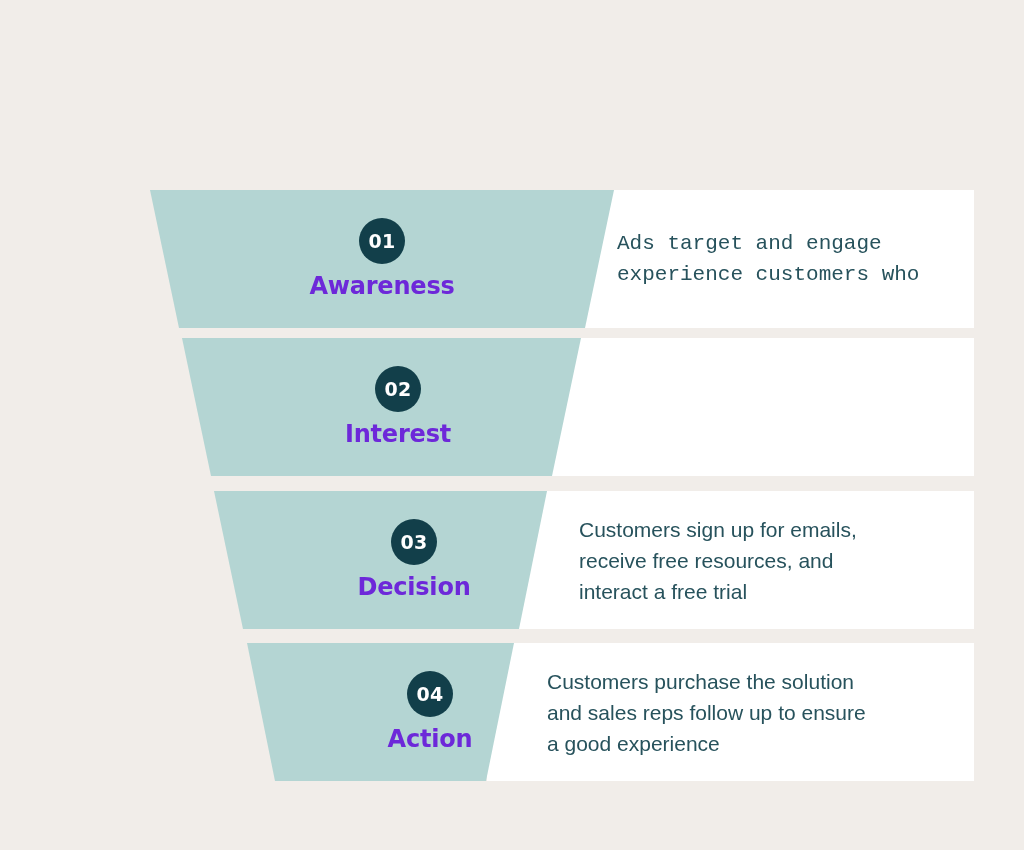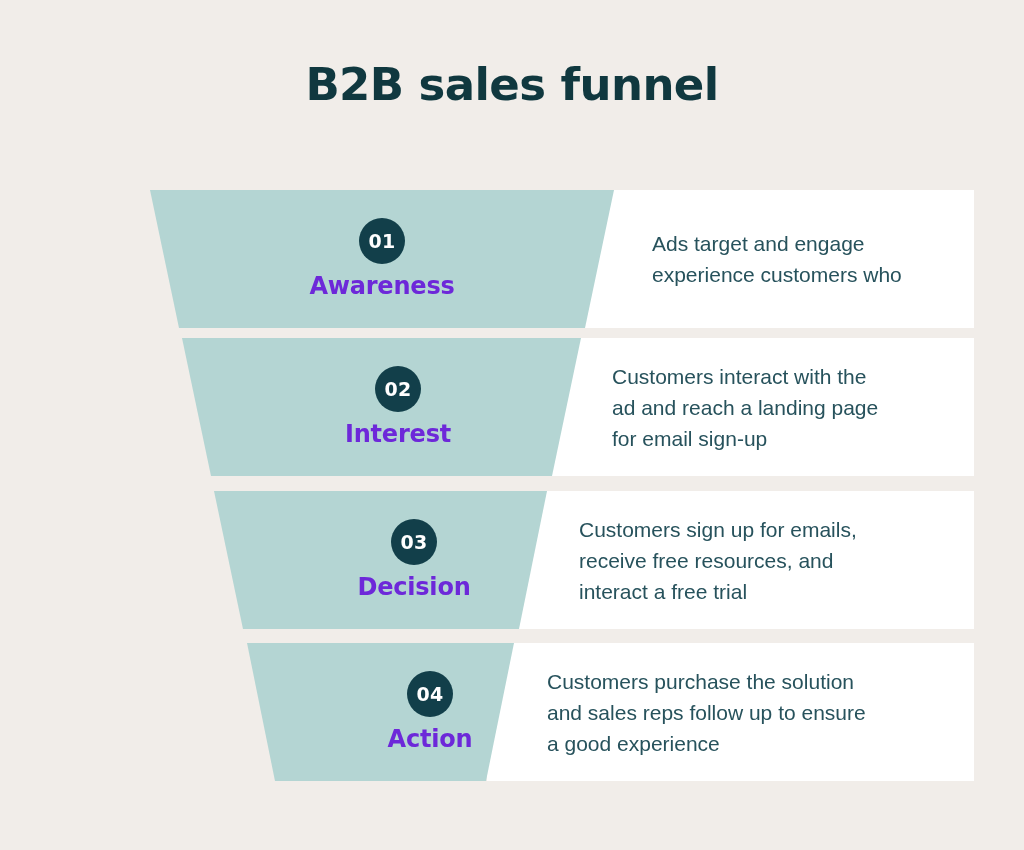--- a/index.html
+++ b/index.html
@@ -131,31 +131,30 @@
   #row-0 .row-panel { left: 540px; width: 390px; }
   #row-1 .row-panel { left: 508px; width: 422px; }
   #row-2 .row-panel { left: 475px; width: 455px; }
   #row-3 .row-panel { left: 443px; width: 487px; }
 
   #row-0 .stage-block { left: 106px; width: 464px; }
   #row-1 .stage-block { left: 138px; width: 432px; }
   #row-2 .stage-block { left: 170px; width: 400px; }
   #row-3 .stage-block { left: 203px; width: 366px; }
 
-  #row-0 .stage-desc { left: 608px; }
+  #row-0 .stage-desc { left: 573px; font-family: Liberation Mono, monospace; }
   #row-1 .stage-desc { left: 568px; }
   #row-2 .stage-desc { left: 535px; }
   #row-3 .stage-desc { left: 503px; }
 </style>
 </head>
 <body>
 
 <div id="infographic">
 
-  <div id="page-title">B2B sales funnel</div>
 
   <div id="funnel">
 
     <div class="funnel-row" id="row-0">
       <div class="row-panel"></div>
       <svg class="row-shape" viewBox="0 0 1024 138" preserveAspectRatio="none">
         <polygon points="106,0 570,0 541,138 135,138"></polygon>
       </svg>
       <div class="stage-block">
         <div class="stage-badge">01</div>
@@ -168,25 +167,20 @@
     </div>
 
     <div class="funnel-row" id="row-1">
       <div class="row-panel"></div>
       <svg class="row-shape" viewBox="0 0 1024 138" preserveAspectRatio="none">
         <polygon points="138,0 537,0 508,138 167,138"></polygon>
       </svg>
       <div class="stage-block">
         <div class="stage-badge">02</div>
         <div class="stage-label">Interest</div>
-      </div>
-      <div class="stage-desc">
-        <span class="desc-line">Customers interact with the</span>
-        <span class="desc-line">ad and reach a landing page</span>
-        <span class="desc-line">for email sign-up</span>
       </div>
     </div>
 
     <div class="funnel-row" id="row-2">
       <div class="row-panel"></div>
       <svg class="row-shape" viewBox="0 0 1024 138" preserveAspectRatio="none">
         <polygon points="170,0 503,0 475,138 199,138"></polygon>
       </svg>
       <div class="stage-block">
         <div class="stage-badge">03</div>

